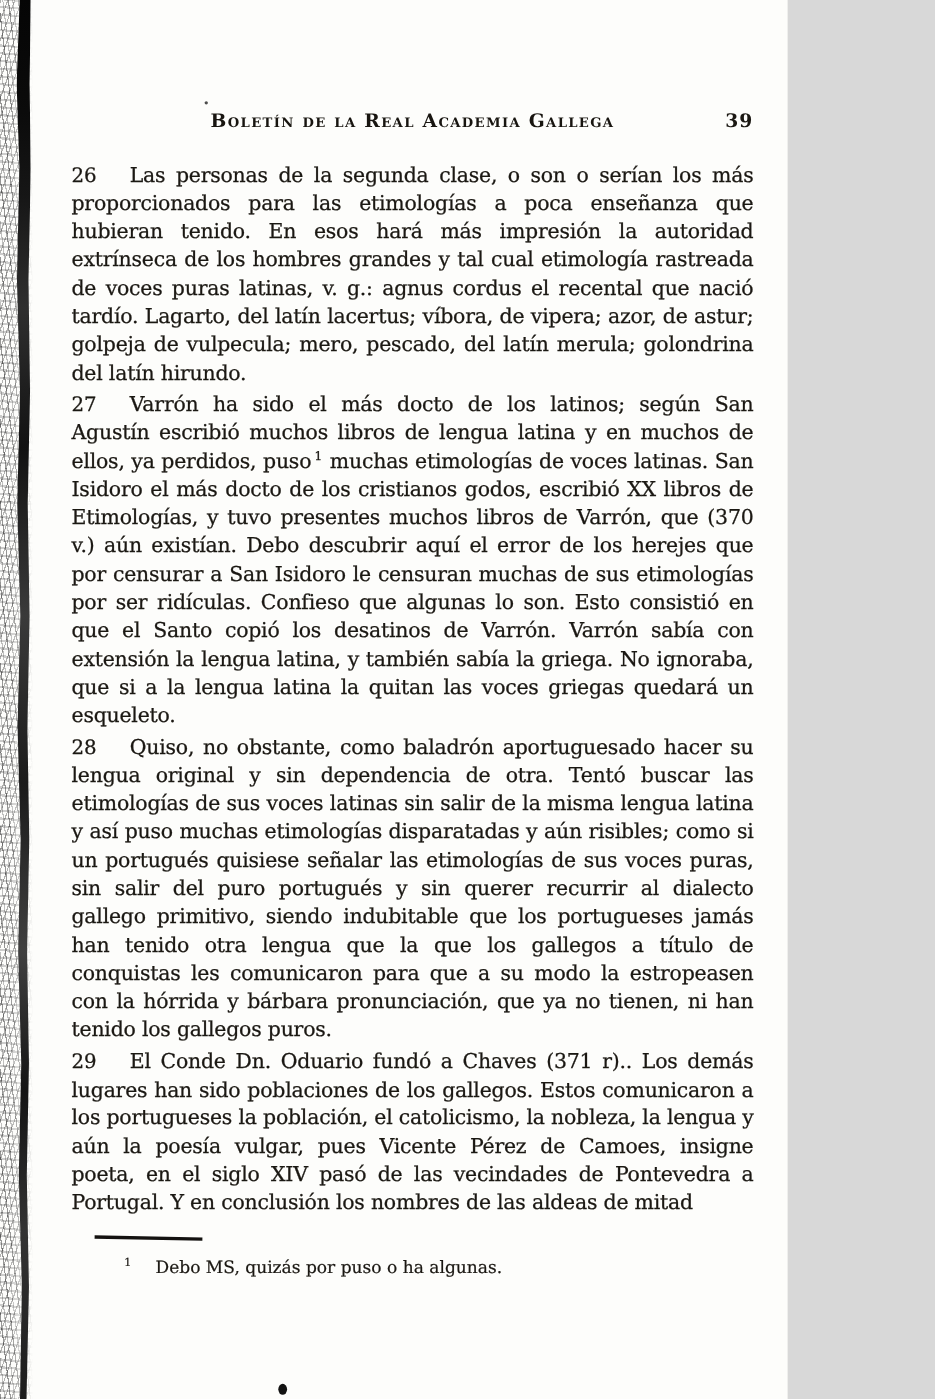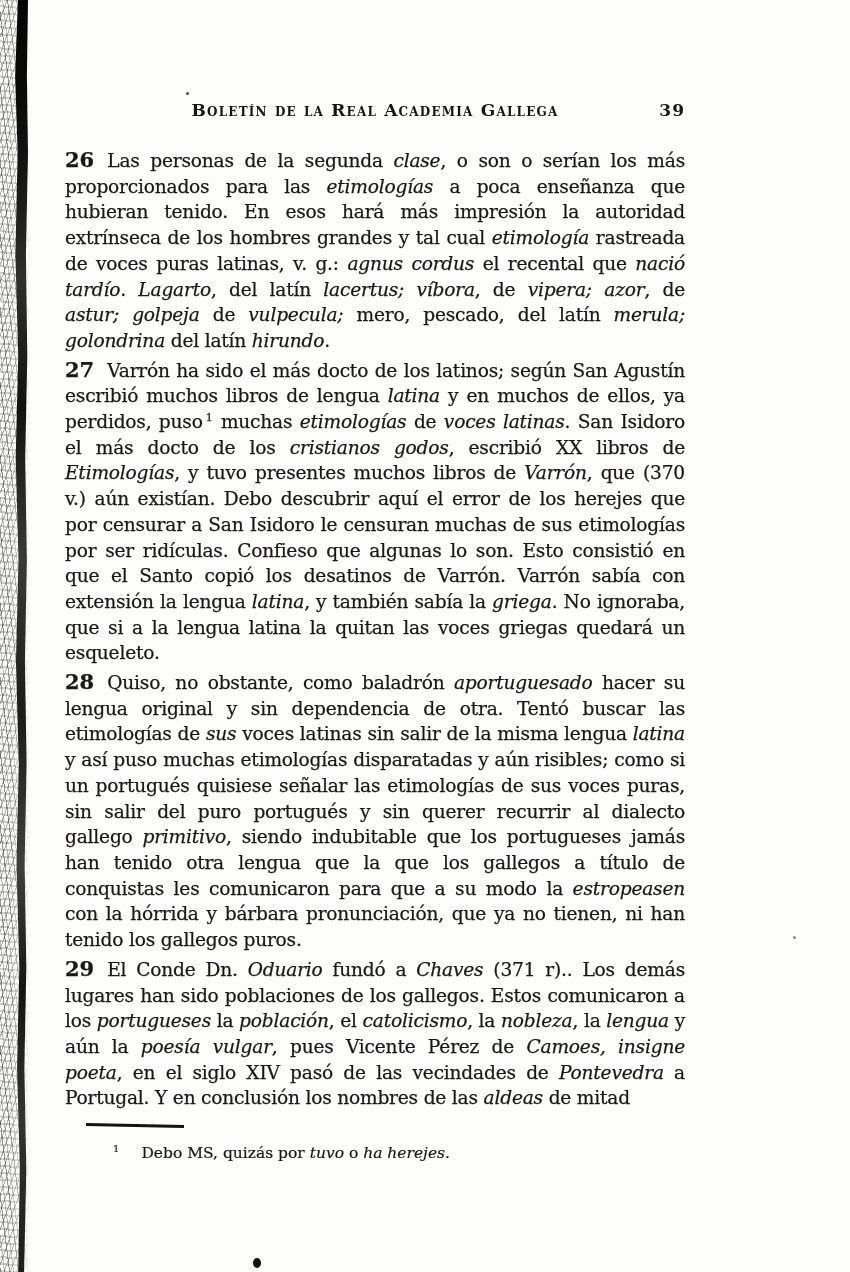--- a/index.html
+++ b/index.html
@@ -1,20 +1,20 @@
 <!DOCTYPE html>
 <html><head>
 <meta charset="utf-8">
 <style>
   html, body { margin: 0; padding: 0; }
   body { background: #d8d8d8; font-family: "DejaVu Serif", "Liberation Serif", serif; }
 
   .page {
     position: relative;
-    width: 850px;
+    width: 716px;
     height: 1272px;
     background: #fdfdfb;
     overflow: hidden;
     color: #1b1813;
   }
 
   
   .binding {
     position: absolute;
     left: 0; top: 0;
@@ -75,26 +75,26 @@
     left: 65px; top: 147px;
     width: 620px;
     font-size: 18.6px;
     line-height: 25.7px;
     letter-spacing: -0.2px;
     text-align: justify;
     -webkit-text-stroke: 0.25px #1b1813;
   }
   .body-text p { margin: 0 0 3px 0; }
   .pnum {
-    font-weight: bold;
-    font-size: 21px;
-    margin-right: 13px;
+    font-weight: normal;
+    font-size: 18px;
+    margin-right: 30px;
     letter-spacing: 0;
   }
-  .it { font-style: italic; }
+  .it { }
   sup.fnref {
     font-size: 11px;
     vertical-align: super;
     line-height: 0;
     margin-left: 3px;
     margin-right: 1px;
   }
 
   
   .fn-rule {
@@ -147,19 +147,19 @@
 
   <div class="body-text">
       <p><span class="pnum">26</span><span>Las personas de la segunda </span><span class="it">clase</span><span>, o son o serían los más proporcionados para las </span><span class="it">etimologías</span><span> a poca enseñanza que hubieran tenido. En esos hará más impresión la autoridad extrínseca de los hombres grandes y tal cual </span><span class="it">etimología</span><span> rastreada de voces puras latinas, v. g.: </span><span class="it">agnus cordus</span><span> el recental que </span><span class="it">nació tardío</span><span>. </span><span class="it">Lagarto</span><span>, del latín </span><span class="it">lacertus;</span><span> </span><span class="it">víbora</span><span>, de </span><span class="it">vipera;</span><span> </span><span class="it">azor</span><span>, de </span><span class="it">astur;</span><span> </span><span class="it">golpeja</span><span> de </span><span class="it">vulpecula;</span><span> mero, pescado, del latín </span><span class="it">merula;</span><span> </span><span class="it">golondrina</span><span> del latín </span><span class="it">hirundo</span><span>.</span></p>
       <p><span class="pnum">27</span><span>Varrón ha sido el más docto de los latinos; según San Agustín escribió muchos libros de lengua </span><span class="it">latina</span><span> y en muchos de ellos, ya perdidos, puso</span><sup class="fnref">1</sup><span> muchas </span><span class="it">etimologías</span><span> de </span><span class="it">voces latinas</span><span>. San Isidoro el más docto de los </span><span class="it">cristianos godos</span><span>, escribió XX libros de </span><span class="it">Etimologías</span><span>, y tuvo presentes muchos libros de </span><span class="it">Varrón</span><span>, que (370 v.) aún existían. Debo descubrir aquí el error de los herejes que por censurar a San Isidoro le censuran muchas de sus etimologías por ser ridículas. Confieso que algunas lo son. Esto consistió en que el Santo copió los desatinos de Varrón. Varrón sabía con extensión la lengua </span><span class="it">latina</span><span>, y también sabía la </span><span class="it">griega</span><span>. No ignoraba, que si a la lengua latina la quitan las voces griegas quedará un esqueleto.</span></p>
       <p><span class="pnum">28</span><span>Quiso, no obstante, como baladrón </span><span class="it">aportuguesado</span><span> hacer su lengua original y sin dependencia de otra. Tentó buscar las etimologías de </span><span class="it">sus</span><span> voces latinas sin salir de la misma lengua </span><span class="it">latina</span><span> y así puso muchas etimologías disparatadas y aún risibles; como si un portugués quisiese señalar las etimologías de sus voces puras, sin salir del puro portugués y sin querer recurrir al dialecto gallego </span><span class="it">primitivo</span><span>, siendo indubitable que los portugueses jamás han tenido otra lengua que la que los gallegos a título de conquistas les comunicaron para que a su modo la </span><span class="it">estropeasen</span><span> con la hórrida y bárbara pronunciación, que ya no tienen, ni han tenido los gallegos puros.</span></p>
       <p><span class="pnum">29</span><span>El Conde Dn. </span><span class="it">Oduario</span><span> fundó a </span><span class="it">Chaves</span><span> (371 r).. Los demás lugares han sido poblaciones de los gallegos. Estos comunicaron a los </span><span class="it">portugueses</span><span> la </span><span class="it">población</span><span>, el </span><span class="it">catolicismo</span><span>, la </span><span class="it">nobleza</span><span>, la </span><span class="it">lengua</span><span> y aún la </span><span class="it">poesía vulgar</span><span>, pues Vicente Pérez de </span><span class="it">Camoes, insigne poeta</span><span>, en el siglo XIV pasó de las vecindades de </span><span class="it">Pontevedra</span><span> a Portugal. Y en conclusión los nombres de las </span><span class="it">aldeas</span><span> de mitad</span></p>
     </div>
 
   <div class="fn-rule"></div>
 
-  <div class="footnote"><sup>1</sup><span>Debo MS, quizás por </span><span class="it">tuvo</span><span> o </span><span class="it">ha herejes</span><span>.</span></div>
+  <div class="footnote"><sup>1</sup><span>Debo MS, quizás por </span><span class="it">puso</span><span> o </span><span class="it">ha algunas</span><span>.</span></div>
 
   <div class="speck speck-a"></div>
   <div class="speck speck-b"></div>
   <div class="speck speck-c"></div>
 
 </div>
 
 </body></html>

